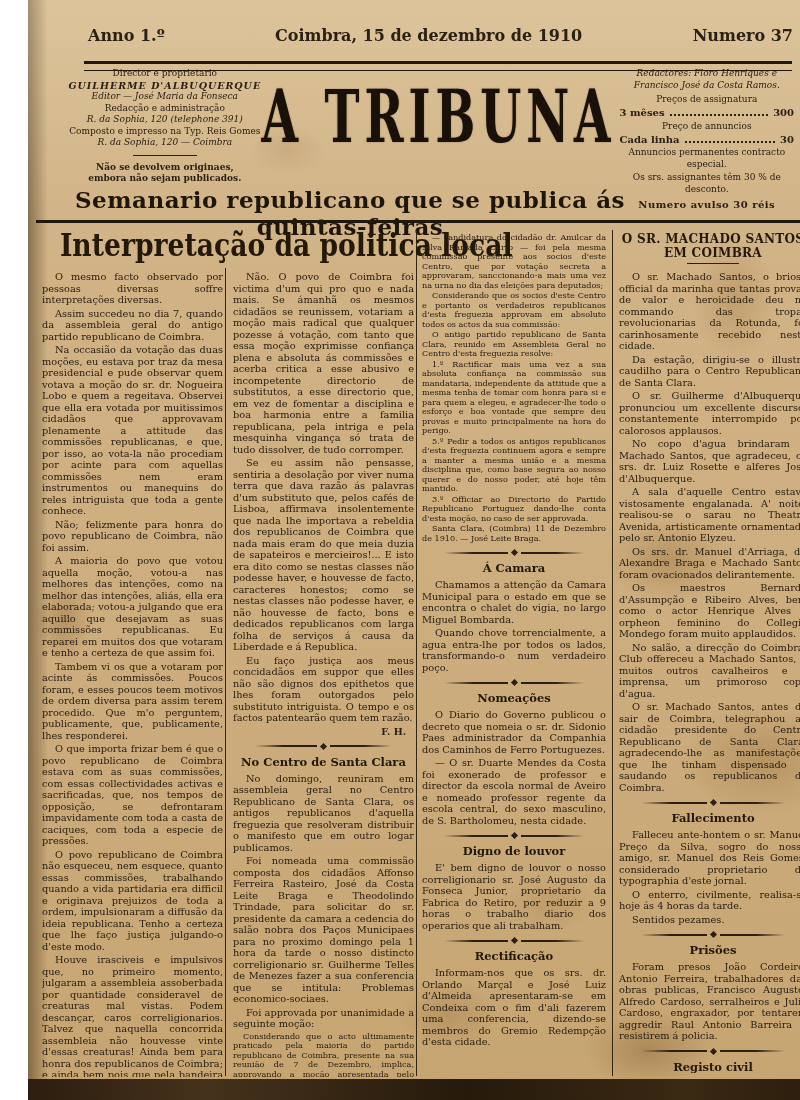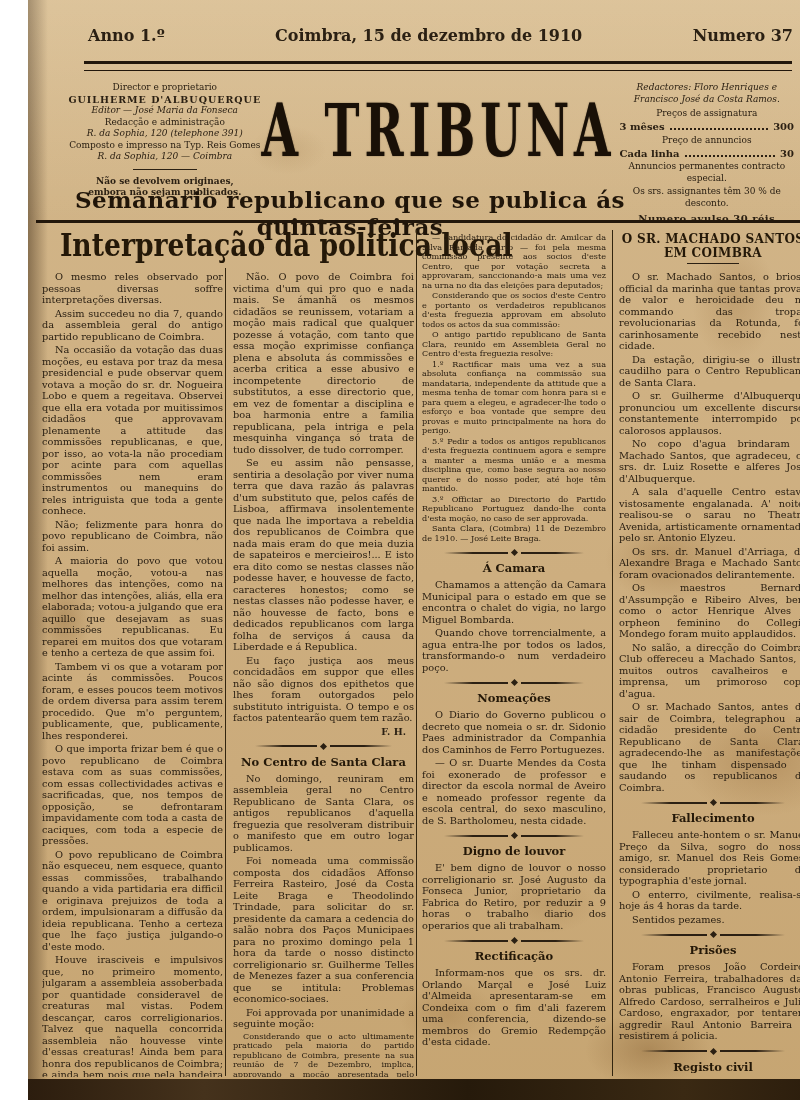--- a/index.html
+++ b/index.html
@@ -24,24 +24,24 @@
   .edge-bottom{position:absolute;left:0;right:0;bottom:0;height:21px;
     background:linear-gradient(to right,#2c1d0e,#45321c 22%,#261a0b 55%,#3a2913 82%,#2a1c0c);}
   .edge-right{position:absolute;top:0;right:0;width:6px;height:100%;
     background:linear-gradient(to left, rgba(40,25,10,.55), rgba(40,25,10,0));}
   
   .dateline{position:absolute;top:26px;left:60px;width:705px;display:flex;align-items:baseline;}
   .dateline .dl{font-size:16px;font-weight:bold;}
   .dl-center{flex:1;text-align:center;}
   .rule-double{position:absolute;top:61px;left:56px;width:708px;height:6px;
     border-top:3px solid #22170b;border-bottom:1px solid #22170b;}
-  .masthead{position:absolute;top:78px;left:40px;width:730px;display:flex;}
+  .masthead{position:absolute;top:64px;left:40px;width:730px;display:flex;}
   .mh-left{width:242px;text-align:center;font-size:9px;line-height:11.5px;padding-top:4px;}
   .mh-left .ln-1{font-size:9px;}
-  .mh-left .ln-2{font-weight:bold;letter-spacing:1px;font-size:9.5px;}
+  .mh-left .ln-2{font-weight:bold;letter-spacing:1px;font-size:9.5px;font-style:italic;}
   .mh-left .ln-3,.mh-left .ln-5,.mh-left .ln-7{font-style:italic;}
   .mh-sep{width:64px;height:0;border-top:1px solid #2b2013;margin:6px auto 6px;}
   .mh-note{font-weight:bold;font-size:9px;line-height:11px;padding:0 14px;}
   .mh-center{flex:1;text-align:center;}
   .paper-title{display:inline-block;font-weight:bold;font-size:47px;letter-spacing:5px;
     transform:scaleY(1.55);transform-origin:top center;margin-top:10px;color:#191007;
     text-shadow:0 0 1px rgba(25,16,7,.6);white-space:nowrap;}
   .mh-right{width:228px;font-size:9px;line-height:11.5px;text-align:center;padding-top:4px;}
   .mh-right .redactores{font-style:italic;padding:0 6px;}
   .price-label{margin-top:3px;}
@@ -131,21 +131,21 @@
   <div class="vrule vr-a"></div>
   <div class="vrule vr-b"></div>
   <div class="vrule vr-c"></div>
 
   <div class="lead-headline">
     <span>Interpretação da politica local</span>
   </div>
 
   <div class="col col-1">
     <div>
-        <p class="para">O mesmo reles observado por pessoas diversas soffre interpretações diversas.</p>
+        <p class="para">O mesmo facto observado por pessoas diversas soffre interpretações diversas.</p>
         <p class="para">Assim succedeu no dia 7, quando da assembleia geral do antigo partido republicano de Coimbra.</p>
         <p class="para">Na occasião da votação das duas moções, eu estava por traz da mesa presidencial e pude observar quem votava a moção do sr. dr. Nogueira Lobo e quem a regeitava. Observei que ella era votada por muitissimos cidadãos que approvavam plenamente a attitude das commissões republicanas, e que, por isso, ao vota-la não procediam por acinte para com aquellas commissões nem eram instrumentos ou manequins do reles intriguista que toda a gente conhece.</p>
         <p class="para">Não; felizmente para honra do povo republicano de Coimbra, não foi assim.</p>
         <p class="para">A maioria do povo que votou aquella moção, votou-a nas melhores das intenções, como na melhor das intenções, aliás, ella era elaborada; votou-a julgando que era aquillo que desejavam as suas commissões republicanas. Eu reparei em muitos dos que votaram e tenho a certeza de que assim foi.</p>
         <p class="para">Tambem vi os que a votaram por acinte ás commissões. Poucos foram, e esses poucos teem motivos de ordem diversa para assim terem procedido. Que m'o perguntem, publicamente, que, publicamente, lhes responderei.</p>
         <p class="para">O que importa frizar bem é que o povo republicano de Coimbra estava com as suas commissões, com essas collectividades activas e sacrificadas, que, nos tempos de opposição, se defrontaram impavidamente com toda a casta de caciques, com toda a especie de pressões.</p>
         <p class="para">O povo republicano de Coimbra não esqueceu, nem esquece, quanto essas commissões, trabalhando quando a vida partidaria era difficil e originava prejuizos de toda a ordem, impulsionaram a diffusão da ideia republicana. Tenho a certeza que lhe faço justiça julgando-o d'este modo.</p>
         <p class="para">Houve irasciveis e impulsivos que, no primeiro momento, julgaram a assembleia assoberbada por quantidade consideravel de creaturas mal vistas. Podem descançar, caros correligionarios. Talvez que naquella concorrida assembleia não houvesse vinte d'essas creaturas! Ainda bem para honra dos republicanos de Coimbra; e ainda bem pois que pela bandeira se conhece o credo e não se podem ter ideaes limpos e elevados quando se segue uma bandeira conspurcada e immunda,</p>
       </div>
   </div>

